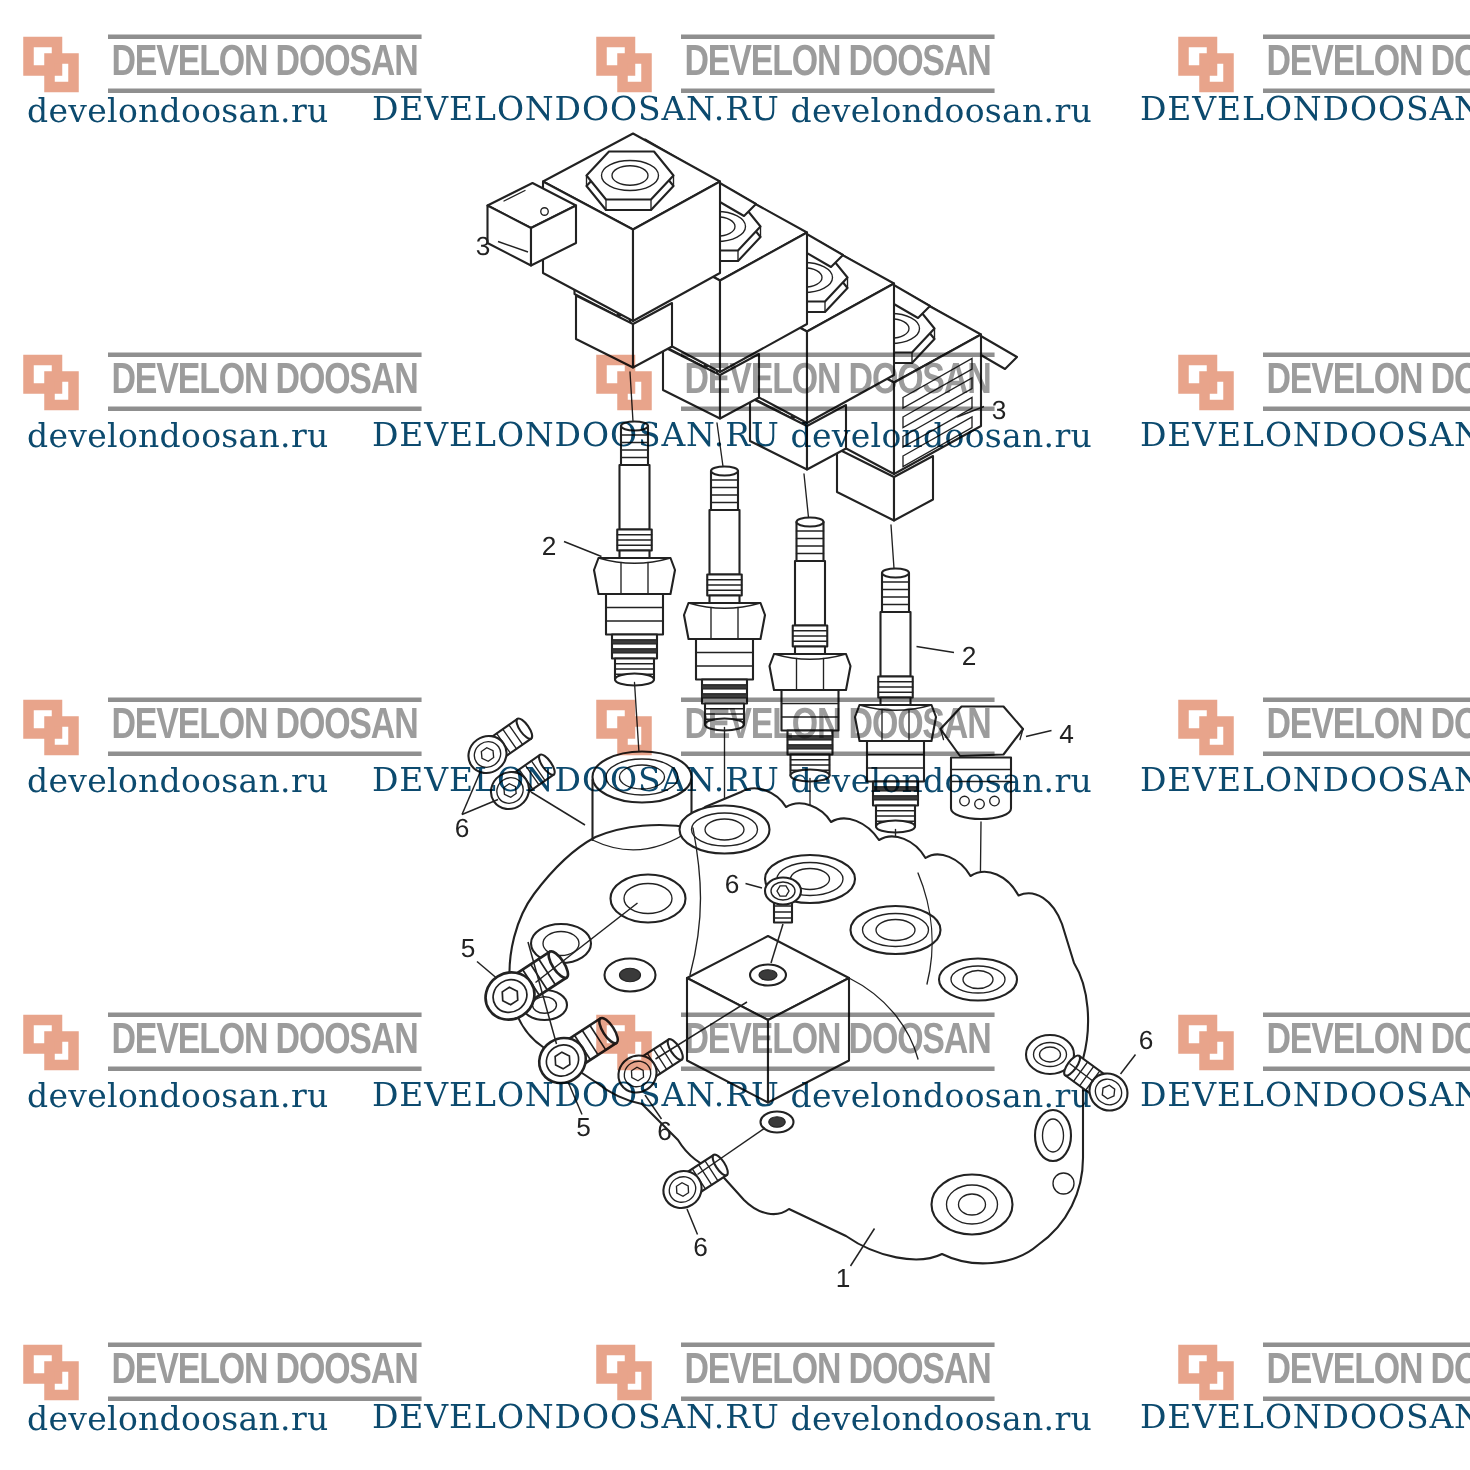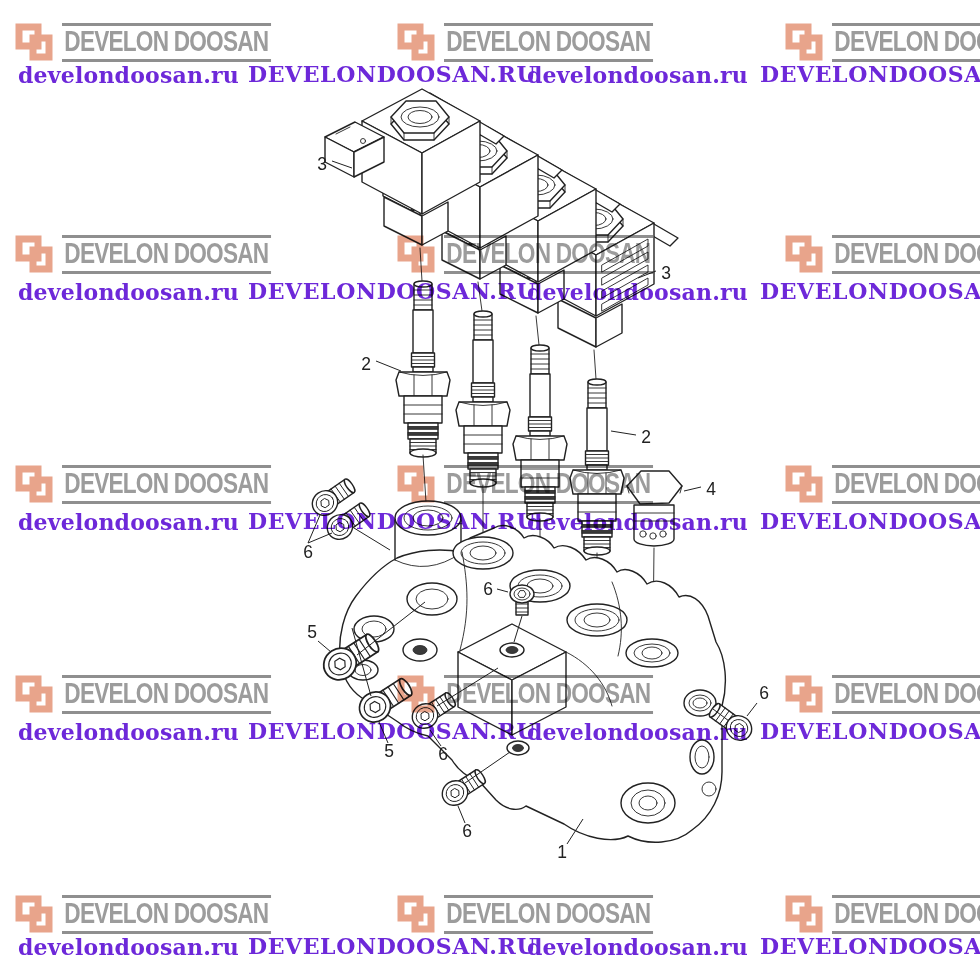--- a/index.html
+++ b/index.html
@@ -2,27 +2,27 @@
 <html><head>
 <meta charset="utf-8">
 <style>
   html,body{margin:0;padding:0;background:#ffffff;}
   .stage{position:relative;width:980px;height:980px;background:#fff;overflow:hidden;
          font-family:"Liberation Sans",sans-serif;}
   svg text{user-select:none;}
 
   
   .wm-layer{position:absolute;inset:0;z-index:3;mix-blend-mode:multiply;pointer-events:none;}
-  .wm-logo{position:absolute;display:flex;align-items:center;gap:9px;height:40px;}
+  .wm-logo{position:absolute;display:flex;align-items:flex-end;gap:19px;height:40px;}
   .wm-mark{flex:0 0 auto;}
   .wm-name{display:inline-block;font-family:"Liberation Sans",sans-serif;font-weight:bold;
            font-size:29px;line-height:1;color:#9c9c9c;letter-spacing:-1px;white-space:nowrap;
            transform:scaleX(0.78);transform-origin:left top;
            border-top:3px solid #8f8f8f;border-bottom:3px solid #8f8f8f;padding:1px 3px 3px;}
-  .wm-url{position:absolute;font-family:"DejaVu Serif",serif;font-weight:bold;color:#6d28d9;
+  .wm-url{position:absolute;font-family:"DejaVu Serif",serif;font-weight:normal;color:#0c4a6e;
           white-space:nowrap;line-height:1;}
   .wm-url.lower{font-size:22px;letter-spacing:0.2px;}
   .wm-url.upper{font-size:22px;letter-spacing:0.6px;}
 
   
   .diagram{position:absolute;left:0;top:0;z-index:1;}
   .df{stroke:#222;stroke-width:1.4;fill:#fff;stroke-linejoin:round;}
   .d {stroke:#222;stroke-width:1.4;fill:none;stroke-linejoin:round;stroke-linecap:round;}
   .thin{stroke:#222;stroke-width:0.9;fill:none;stroke-linecap:round;}
   .lead{stroke:#222;stroke-width:1;fill:none;}

